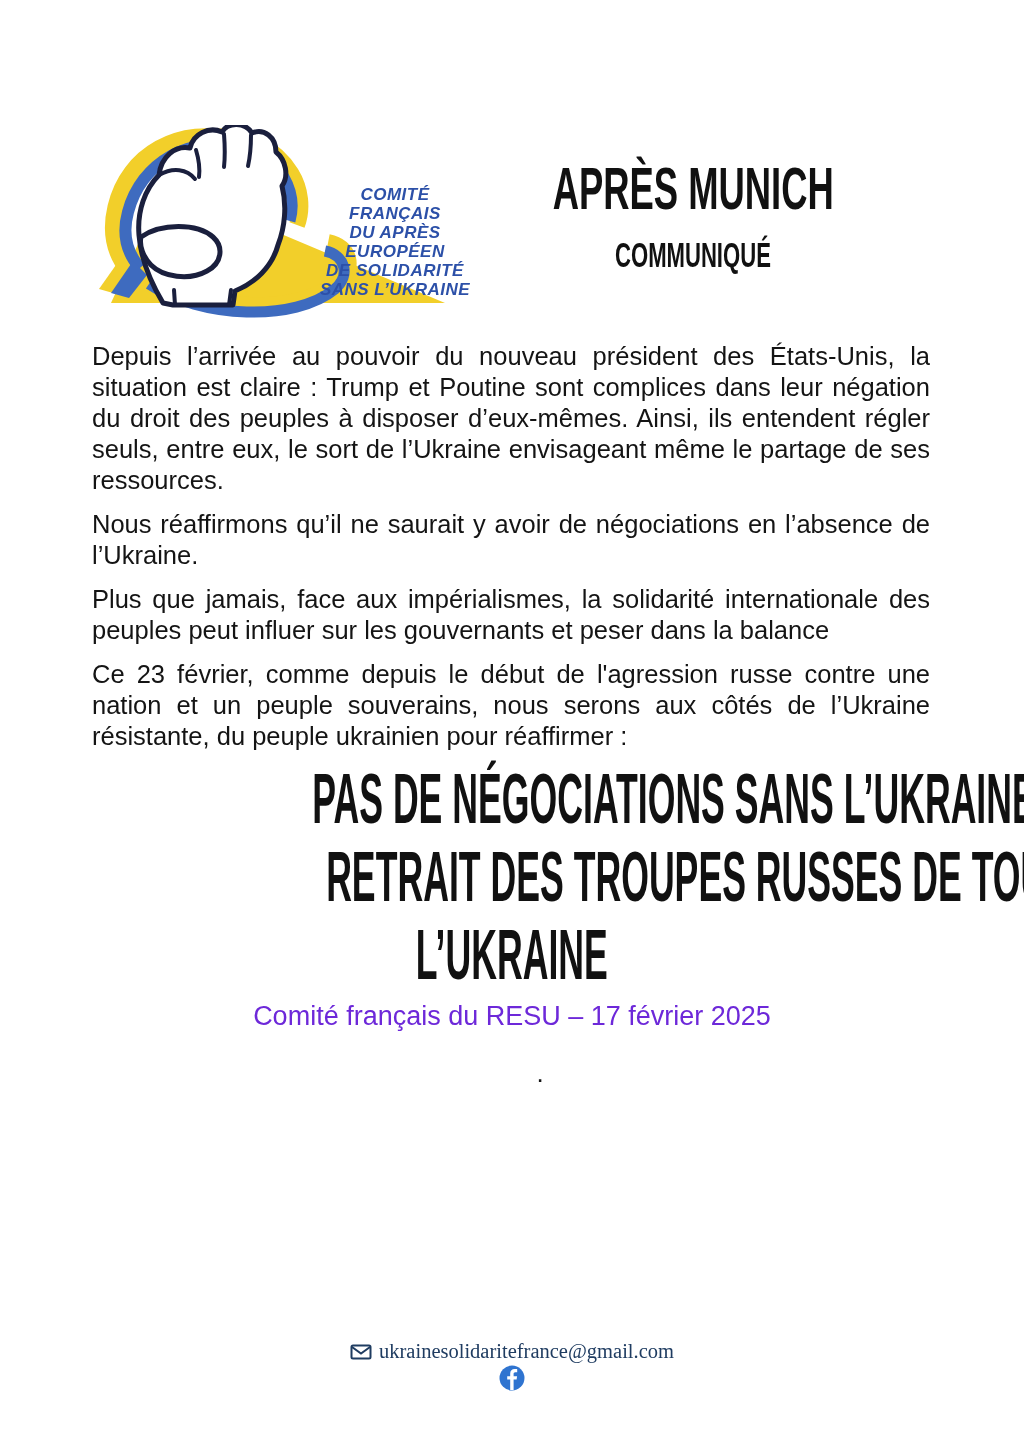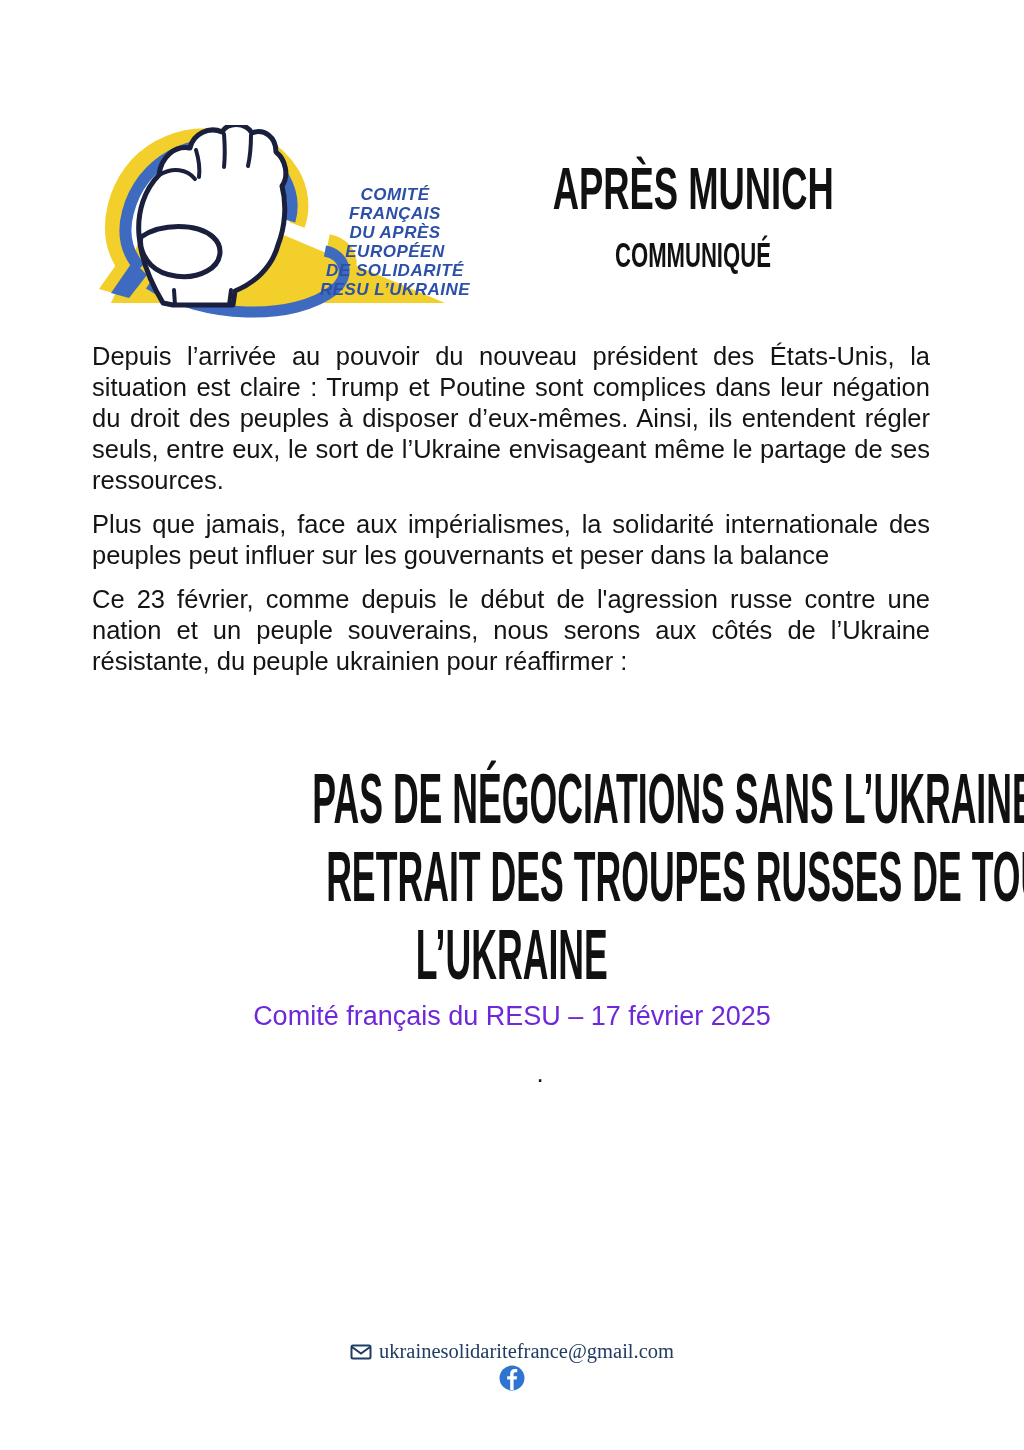--- a/index.html
+++ b/index.html
@@ -93,35 +93,36 @@
       <path d="M101,25 C104,35 105,44 104,52 M129,9 C130,22 130,33 129,42 M156,10 C156,22 155,32 153,41 M64,50 C78,42 92,44 100,54" fill="none" stroke="#1a1f3d" stroke-width="4" stroke-linecap="round"></path>
       <path d="M46,112 C66,98 102,98 118,112 C129,122 127,138 112,146 C94,156 68,152 56,140 C48,132 44,120 46,112 Z" fill="#ffffff" stroke="#1a1f3d" stroke-width="5"></path>
       <path d="M80,180 L79,165 M134,180 L136,165" fill="none" stroke="#1a1f3d" stroke-width="4" stroke-linecap="round"></path>
     </svg>
     <div id="logo-text">
       <div>COMITÉ</div>
       <div>FRANÇAIS</div>
       <div>DU APRÈS</div>
       <div>EUROPÉEN</div>
       <div>DE SOLIDARITÉ</div>
-      <div>RESU L’UKRAINE</div>
+      <div>SANS L’UKRAINE</div>
     </div>
   </div>
 
   <div id="header-block">
     <div id="doc-title">
       <span class="condensed">APRÈS MUNICH</span>
     </div>
     <div id="doc-subtitle">
       <span class="condensed">COMMUNIQUÉ</span>
     </div>
   </div>
 
   <div id="body-text">
     <p>Depuis l’arrivée au pouvoir du nouveau président des États-Unis, la situation est claire : Trump et Poutine sont complices dans leur négation du droit des peuples à disposer d’eux-mêmes. Ainsi, ils entendent régler seuls, entre eux, le sort de l’Ukraine envisageant même le partage de ses ressources.</p>
+    <p>Nous réaffirmons qu’il ne saurait y avoir de négociations en l’absence de l’Ukraine.</p>
     <p>Plus que jamais, face aux impérialismes, la solidarité internationale des peuples peut influer sur les gouvernants et peser dans la balance</p>
     <p>Ce 23 février, comme depuis le début de l'agression russe contre une nation et un peuple souverains, nous serons aux côtés de l’Ukraine résistante, du peuple ukrainien pour réaffirmer :</p>
   </div>
 
   <div id="headline">
     <div>
       <span class="condensed">PAS DE NÉGOCIATIONS SANS L’UKRAINE,</span>
     </div>
     <div>
       <span class="condensed">RETRAIT DES TROUPES RUSSES DE TOUTE</span>

